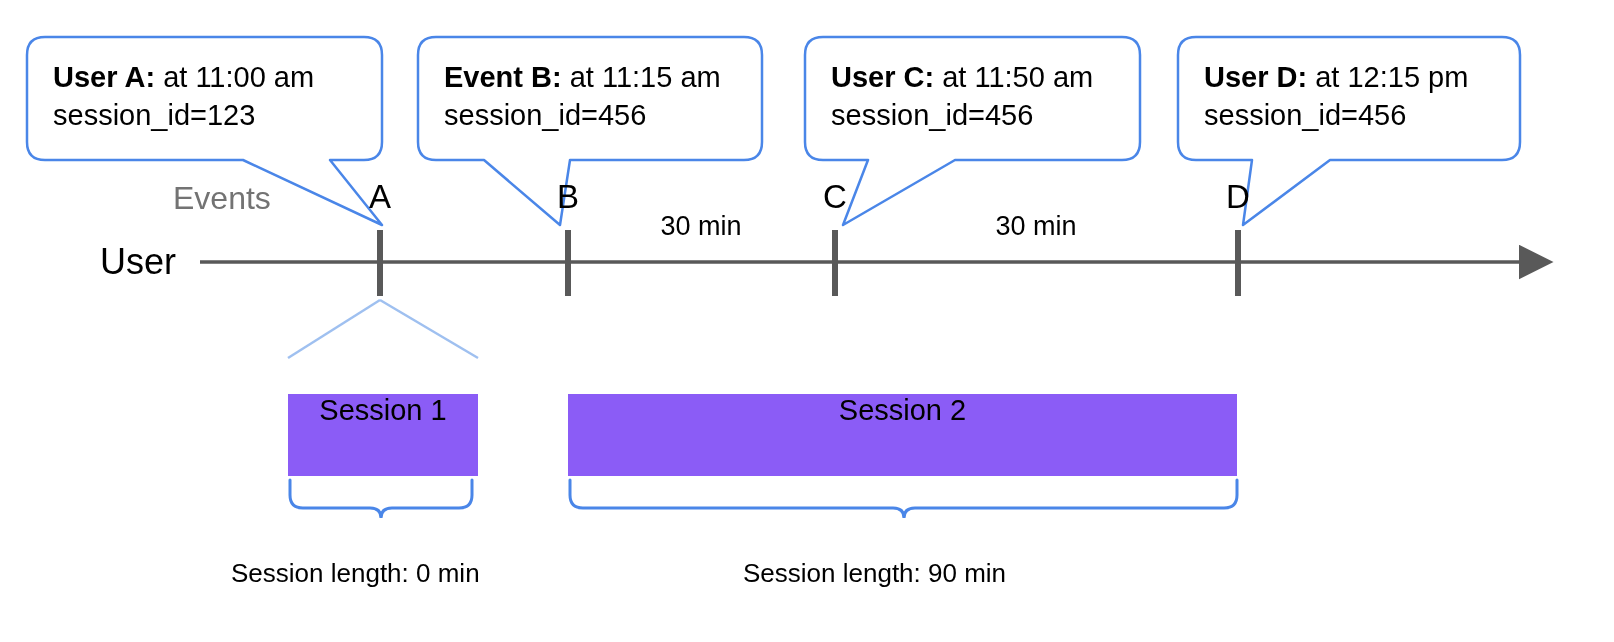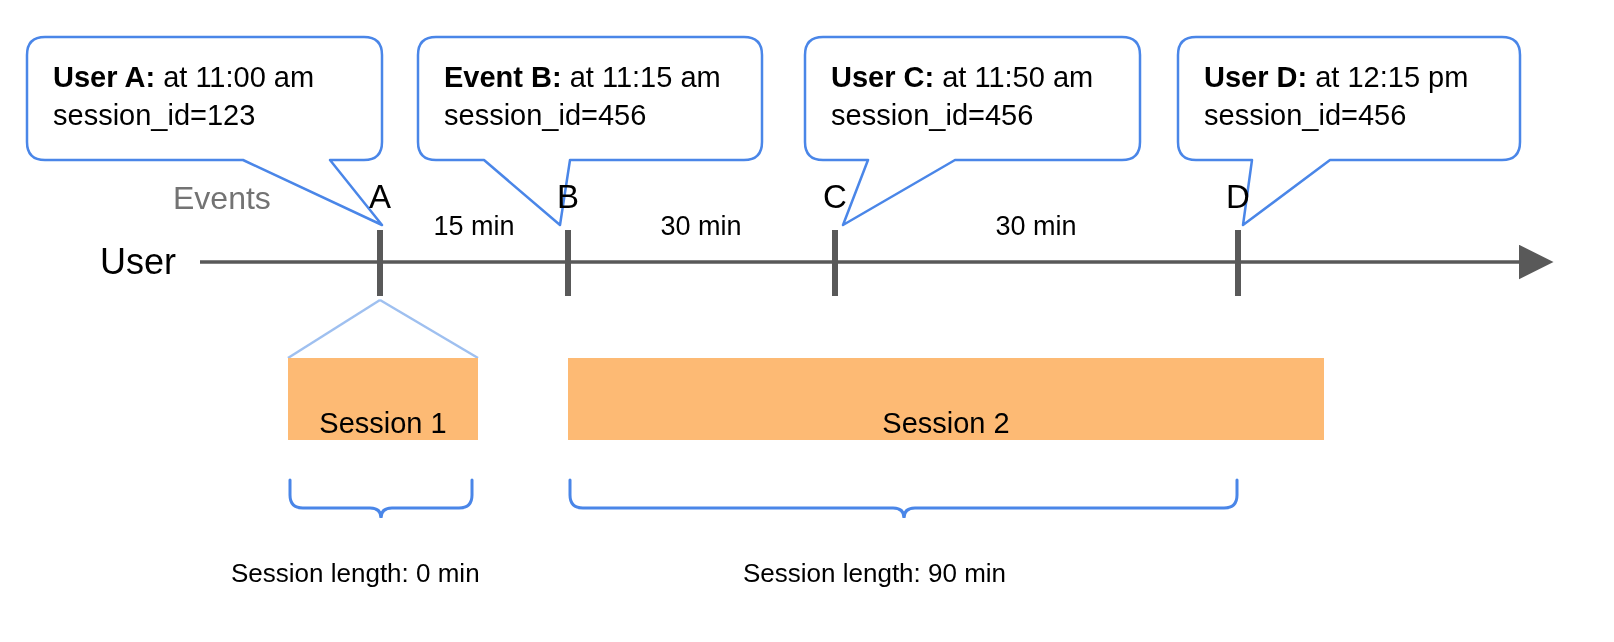--- a/index.html
+++ b/index.html
@@ -61,26 +61,27 @@
   .gap-label {
     position: absolute;
     font-size: 27px;
     line-height: 27px;
     text-align: center;
     color: #000000;
     white-space: nowrap;
   }
   .session-box {
     position: absolute;
-    background: #fdba74;
+    background: #8b5cf6;
     display: flex;
-    align-items: flex-end;
+    align-items: flex-start;
     justify-content: center;
     font-size: 29px;
     color: #000000;
+    margin-top: 36px;
   }
   .length-label {
     position: absolute;
     font-size: 26px;
     line-height: 30px;
     text-align: left;
     color: #000000;
     white-space: nowrap;
   }
 </style>
@@ -170,27 +171,26 @@
   </div>
 
   <div class="row-label" style="left:173px; top:183px;">Events</div>
   <div class="axis-label" style="left:92px; top:244px;margin-left:8px;">User</div>
 
   <div class="event-letter" style="left:350px; top:180px;">A</div>
   <div class="event-letter" style="left:538px; top:180px;">B</div>
   <div class="event-letter" style="left:805px; top:180px;">C</div>
   <div class="event-letter" style="left:1208px; top:180px;">D</div>
 
-  <div class="gap-label" style="left:394px; top:213px; width:160px;">15 min</div>
   <div class="gap-label" style="left:621px; top:213px; width:160px;">30 min</div>
   <div class="gap-label" style="left:956px; top:213px; width:160px;">30 min</div>
 
   <div class="session-box" style="left:288px; top:358px; width:190px; height:82px;">
     <span>Session 1</span>
   </div>
-  <div class="session-box" style="left:568px; top:358px; width:756px; height:82px;">
+  <div class="session-box" style="left:568px; top:358px; width:669px; height:82px;">
     <span>Session 2</span>
   </div>
 
   <div class="length-label" style="left:231px; top:558px; width:300px;">Session length: 0 min</div>
   <div class="length-label" style="left:743px; top:558px; width:320px;">Session length: 90 min</div>
 
 </div>
 
 </body></html>

